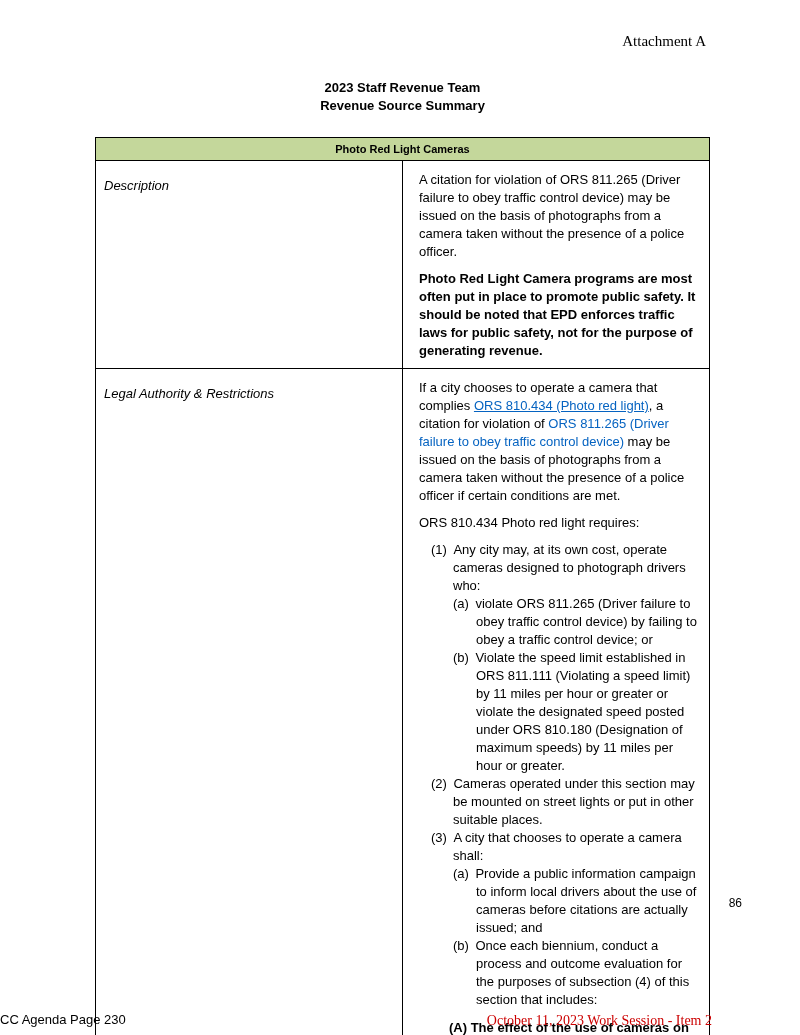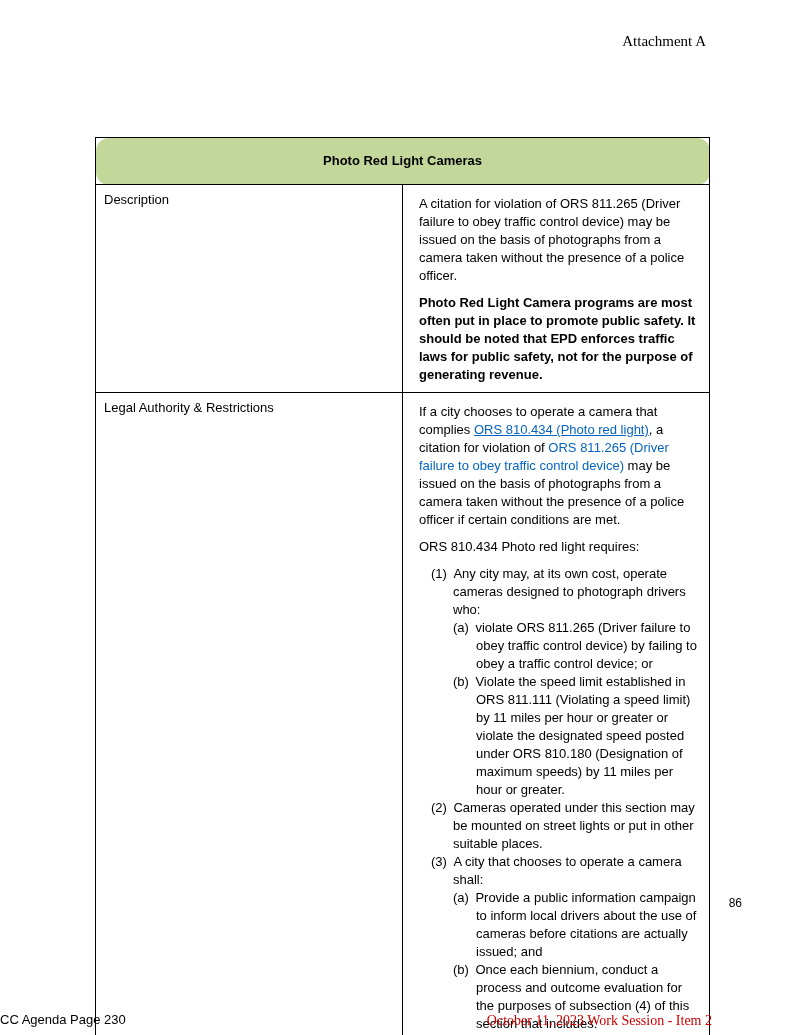--- a/index.html
+++ b/index.html
@@ -1,21 +1,21 @@
 <!DOCTYPE html>
 <html style="--header-bg: #c4d79b; --link: #0563c1; --footer-red: #cc0000; --border: #000000;"><head>
 <meta charset="utf-8">
 <style>
   :root {
     --header-bg: #c4d79b;
     --link: #0563c1;
     --footer-red: #cc0000;
     --border: #000000;
   }
-  * { box-sizing: border-box; border-radius: 13px; }
+  * { box-sizing: border-box; }
   html, body { margin: 0; padding: 0; background: #ffffff; }
   .page {
     position: relative;
     width: 800px;
     height: 1035px;
     background: #ffffff;
     font-family: "Liberation Sans", sans-serif;
     color: #000000;
     overflow: hidden;
   }
@@ -44,29 +44,30 @@
     border-collapse: collapse;
     font-size: 13px;
     line-height: 18px;
     table-layout: fixed;
   }
   .summary-table th, .summary-table td {
     border: 1px solid var(--border);
   }
   .summary-table th {
     background: var(--header-bg);
-    font-size: 13px;
+    font-size: 11px;
     font-weight: bold;
     text-align: center;
-    padding: 14px 0;
+    padding: 2px 0;
   }
   .label-cell {
     width: 170px;
     vertical-align: top;
-    padding: 6px 8px;
+    padding: 16px 8px;
+    font-style: italic;
   }
   .content-cell {
     vertical-align: top;
     padding: 10px 10px 8px 16px;
   }
   .p   { margin: 0 0 9px; }
   .pA  { margin: 10px 0; padding-left: 30px; }
   .li  { margin: 0; }
   .li.l1 { padding-left: 34px; text-indent: -22px; }
   .li.l2 { padding-left: 57px; text-indent: -23px; }
@@ -101,20 +102,22 @@
   }
 </style>
 </head>
 <body>
 
 <div class="page">
 
   <div class="attachment">Attachment A</div>
 
   <div class="doc-title">
+    <div>2023 Staff Revenue Team</div>
+    <div>Revenue Source Summary</div>
   </div>
 
   <table class="summary-table">
     <thead>
       <tr>
         <th colspan="2">Photo Red Light Cameras</th>
       </tr>
     </thead>
     <tbody id="table-body">
         <tr>

